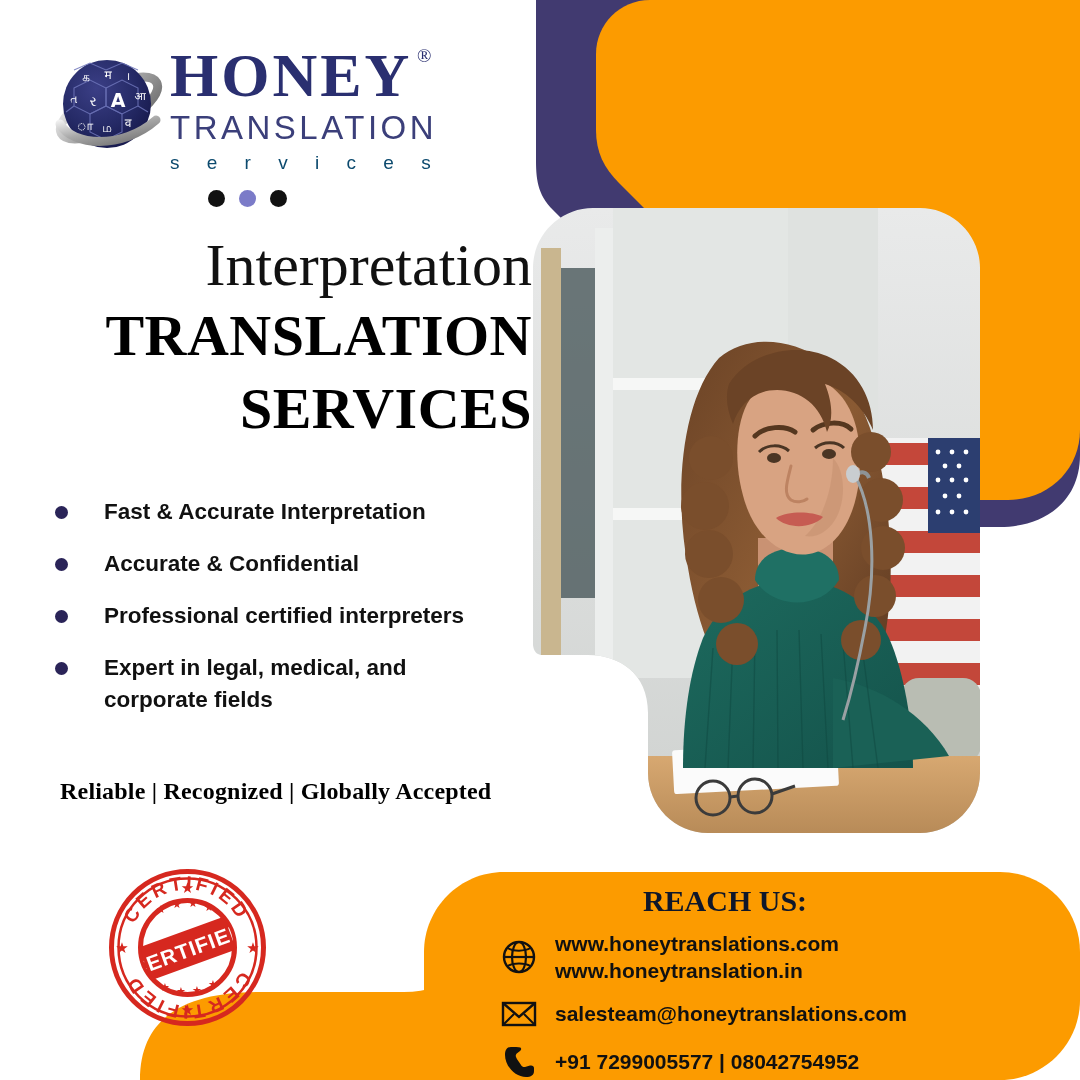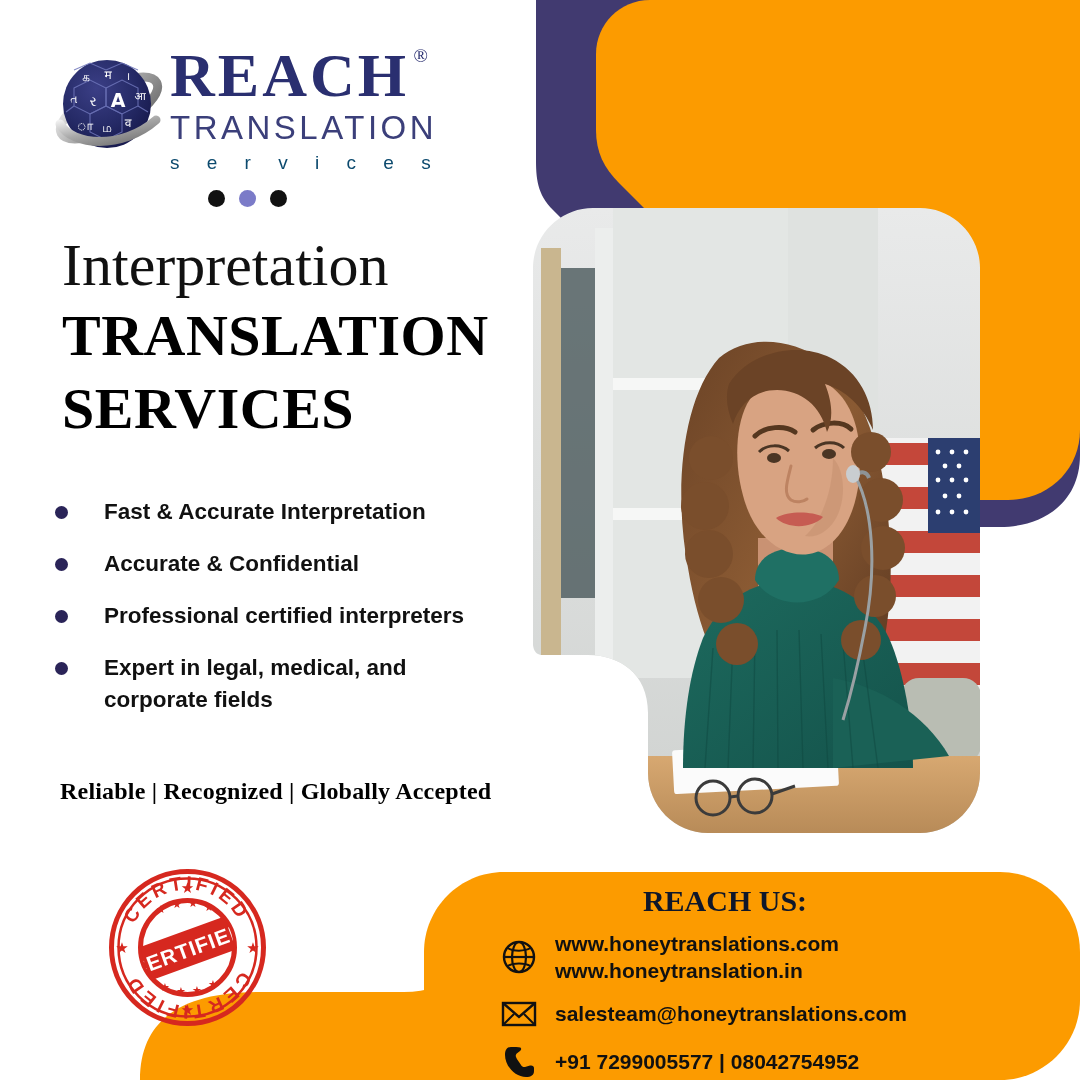--- a/index.html
+++ b/index.html
@@ -20,21 +20,21 @@
   .logo-translation{font-family:"Liberation Sans",sans-serif;font-weight:400;font-size:33px;
     letter-spacing:3.5px;color:#3b3f7a;line-height:1.2;margin-top:2px;}
   .logo-services{font-family:Liberation Sans, sans-serif;font-weight:400;font-size:19px;
     letter-spacing:11px;color:#0c4a6e;margin-top:4px;}
 
   
   .dots{position:absolute;left:208px;top:190px;display:flex;gap:14px;align-items:center;}
   .dot{width:17px;height:17px;border-radius:50%;}
 
   
-  .headline{position:absolute;left:62px;top:234px;width:470px;}
+  .headline{position:absolute;left:62px;top:234px;width:470px;text-align:right;}
   .h-script{font-family:"Liberation Serif",serif;font-weight:400;font-size:60px;
     color:#111;line-height:1.05;letter-spacing:0px;}
   .h-bold{font-family:"Liberation Serif",serif;font-weight:700;font-size:58px;color:#000;
     line-height:1.15;letter-spacing:0.5px;margin-top:6px;}
 
   
   .bullets{position:absolute;left:55px;top:496px;width:480px;}
   .bullet-row{display:flex;align-items:flex-start;margin-bottom:20px;}
   .bullet-dot{width:13px;height:13px;border-radius:50%;background:#2a2458;
     margin-top:10px;margin-right:36px;flex:0 0 auto;}
@@ -141,21 +141,21 @@
           <text x="33" y="80" font-size="13">ா</text>
           <text x="55" y="82" font-size="12">ம</text>
           <text x="76" y="77" font-size="12">व</text>
         </g>
 
         <path d="M8 74 C20 96 70 100 104 70" fill="none" stroke="url(#ring)" stroke-width="9" stroke-linecap="round"></path>
       </svg>
     </div>
     <div class="logo-text">
       <div class="logo-honey">
-        <span>REACH</span>
+        <span>HONEY</span>
         <span class="logo-reg">®</span>
       </div>
       <div class="logo-translation">TRANSLATION</div>
       <div class="logo-services">s e r v i c e s</div>
     </div>
   </div>
 
   <div class="dots">
     <span class="dot" style="background:#111111"></span>
     <span class="dot" style="background:#7b7bc8"></span>

